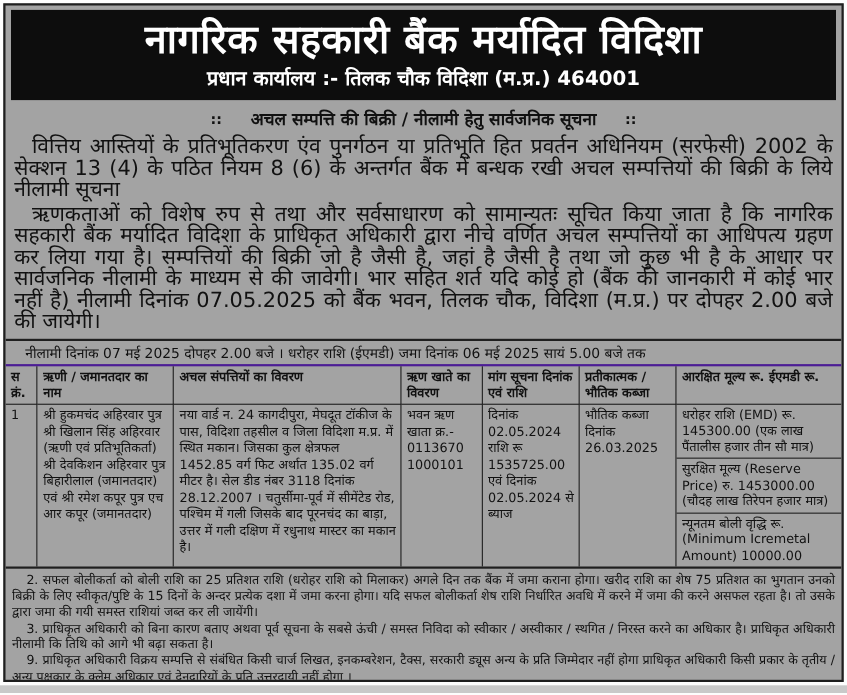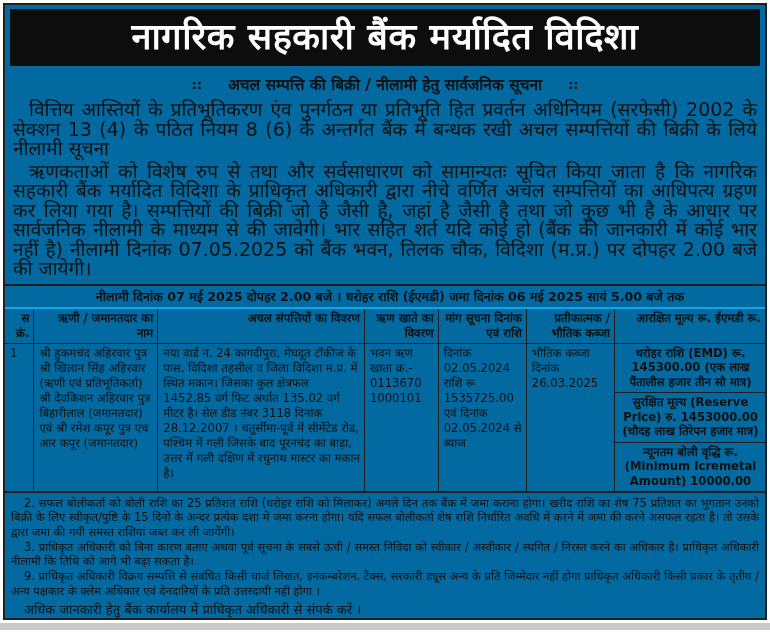--- a/index.html
+++ b/index.html
@@ -3,21 +3,21 @@
 <meta charset="utf-8">
 <style>
   * { box-sizing: border-box; margin: 0; padding: 0; }
   html, body { background: #ffffff; }
   body {
     font-family: "DejaVu Sans", "Liberation Sans", sans-serif;
     width: 770px; height: 632px; overflow: hidden;
   }
   .page { width: 770px; height: 632px; background: #fdfdfd; position: relative; padding: 3px 3px 0 3px; }
   .clipping {
-    width: 764px; height: 617px; border: 2px solid #1f1f1f; background: #0369a1;
+    width: 764px; height: 617px; border: 2px solid #1f1f1f; background: #a3a3a3;
     overflow: hidden; color: #111;
   }
   
   .masthead {
     margin: 4px 5px 0 5px; background: #0d0d0d; color: #fff; text-align: center;
     padding: 7px 4px 8px 4px;
   }
   .bank-name { font-size: 36px; font-weight: bold; line-height: 42px; letter-spacing: 0.5px; }
   .head-office { font-size: 18px; font-weight: bold; line-height: 23px; margin-top: 2px; }
   
@@ -26,57 +26,58 @@
   .notice-title .marker.left { margin-right: 26px; }
   .notice-title .marker.right { margin-left: 26px; }
   .para {
     font-size: 19px; line-height: 19.5px; text-align: justify;
     margin: 3px 8px 0 8px; text-indent: 16px; font-weight: 500;
   }
   .para.first { margin-top: 5px; }
   
   .table-wrap { border-top: 2px solid #1f1f1f; border-bottom: 2px solid #1f1f1f; margin-top: 5px; }
   .auction-line {
-    font-size: 12.6px; font-weight: bold; line-height: 15px;
-    padding: 3px 8px 3px 18px; border-bottom: 2px solid #0ea5e9; text-align: center;
+    font-size: 12.6px; font-weight: normal; line-height: 15px;
+    padding: 3px 8px 3px 18px; border-bottom: 2px solid #4c1d95;
   }
   table.loan-table { border-collapse: collapse; width: 100%; table-layout: fixed; }
   .loan-table th, .loan-table td {
     border: 1.5px solid #1f1f1f; vertical-align: top; text-align: left;
     font-size: 11.6px; line-height: 15px; padding: 2px 4px 2px 5px;
   }
-  .loan-table th { font-weight: bold; height: 16px; text-align: right; }
+  .loan-table th { font-weight: bold; height: 16px; }
   .loan-table td { font-weight: 500; }
   .loan-table th:first-child, .loan-table td:first-child { border-left: none; }
   .loan-table th:last-child, .loan-table td:last-child { border-right: none; }
   .loan-table tr:first-child th { border-top: none; }
   .loan-table tr:last-child td { border-bottom: none; }
   col.c1 { width: 3.8%; } col.c2 { width: 16.3%; } col.c3 { width: 27.2%; }
   col.c4 { width: 9.7%; } col.c5 { width: 11.6%; } col.c6 { width: 11.6%; } col.c7 { width: 19.8%; }
   td.price-cell { padding: 0; }
-  .price-block { padding: 2px 4px 3px 5px; line-height: 14.5px; font-weight: bold; text-align: center; }
+  .price-block { padding: 2px 4px 3px 5px; line-height: 14.5px; font-weight: normal; }
   .price-block.sep { border-bottom: 1.5px solid #1f1f1f; }
   
   .conditions { margin: 3px 6px 0 6px; }
   .condition {
     font-size: 11.4px; line-height: 14.3px; text-align: justify;
     text-indent: 13px; font-weight: 500; margin-top: 1px;
   }
   .contact-line { font-size: 13px; line-height: 15px; text-indent: 13px; font-weight: 500; margin: 4px 6px 0 6px; }
   
   .scan-strip { height: 7px; background: #c9c9c9; margin-top: 3px; width: 770px; margin-left: -3px; }
 </style>
 </head>
 <body>
 
 <div class="page">
   <div class="clipping">
 
     <div class="masthead">
       <div class="bank-name">नागरिक सहकारी बैंक मर्यादित विदिशा</div>
+      <div class="head-office">प्रधान कार्यालय :- तिलक चौक विदिशा (म.प्र.) 464001</div>
     </div>
 
     <div class="notice-title">
       <span class="marker left">::</span><span>अचल सम्पत्ति की बिक्री / नीलामी हेतु सार्वजनिक सूचना</span><span class="marker right">::</span>
     </div>
 
     <p class="para first">वित्तिय आस्तियों के प्रतिभूतिकरण एंव पुनर्गठन या प्रतिभूति हित प्रवर्तन अधिनियम (सरफेसी) 2002 के सेक्शन 13 (4) के पठित नियम 8 (6) के अन्तर्गत बैंक में बन्धक रखी अचल सम्पत्तियों की बिक्री के लिये नीलामी सूचना</p>
     <p class="para">ऋणकताओं को विशेष रुप से तथा और सर्वसाधारण को सामान्यतः सूचित किया जाता है कि नागरिक सहकारी बैंक मर्यादित विदिशा के प्राधिकृत अधिकारी द्वारा नीचे वर्णित अचल सम्पत्तियों का आधिपत्य ग्रहण कर लिया गया है। सम्पत्तियों की बिक्री जो है जैसी है, जहां है जैसी है तथा जो कुछ भी है के आधार पर सार्वजनिक नीलामी के माध्यम से की जावेगी। भार सहित शर्त यदि कोई हो (बैंक की जानकारी में कोई भार नहीं है) नीलामी दिनांक 07.05.2025 को बैंक भवन, तिलक चौक, विदिशा (म.प्र.) पर दोपहर 2.00 बजे की जायेगी।</p>
 
     <div class="table-wrap">

